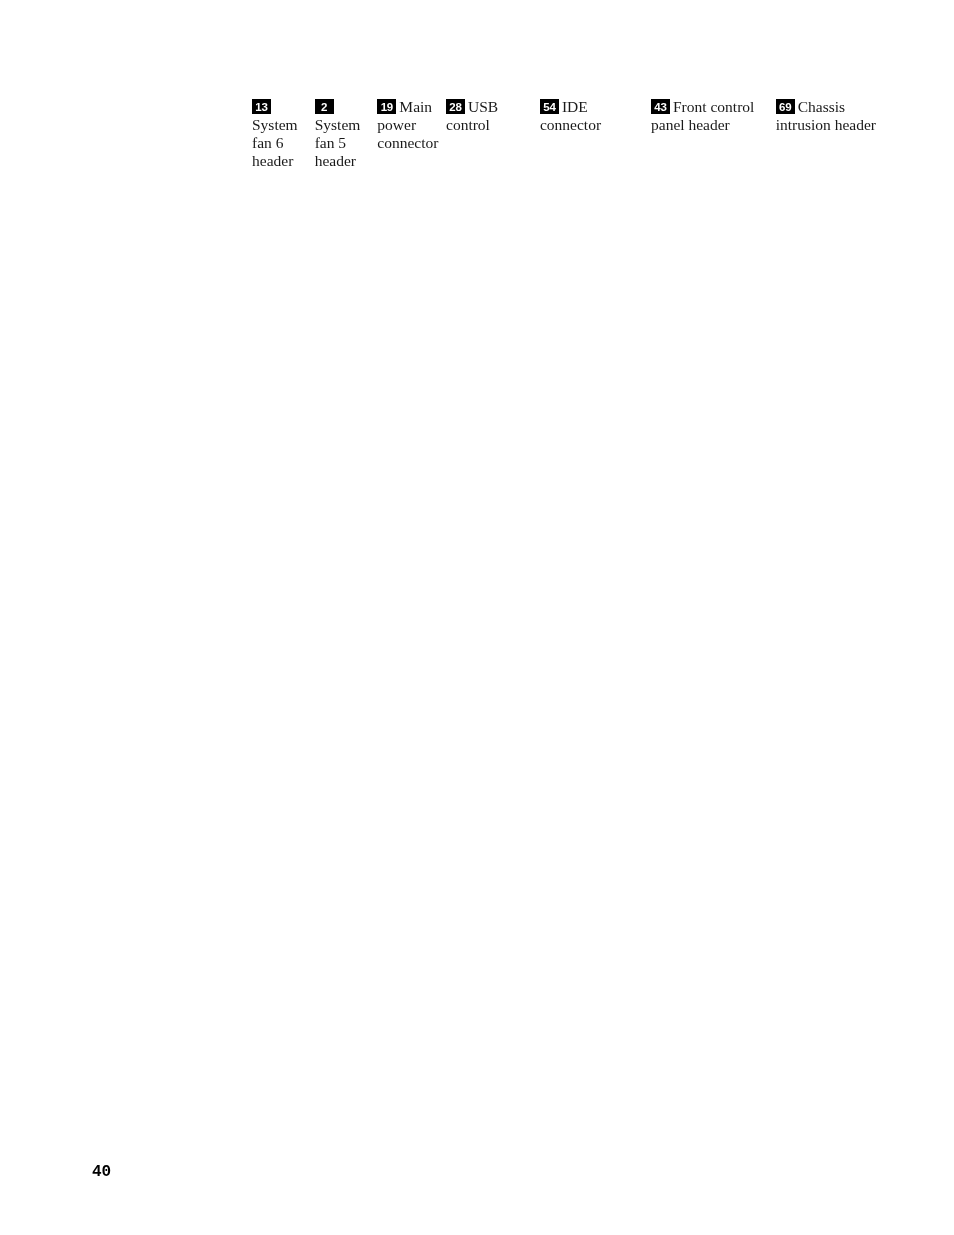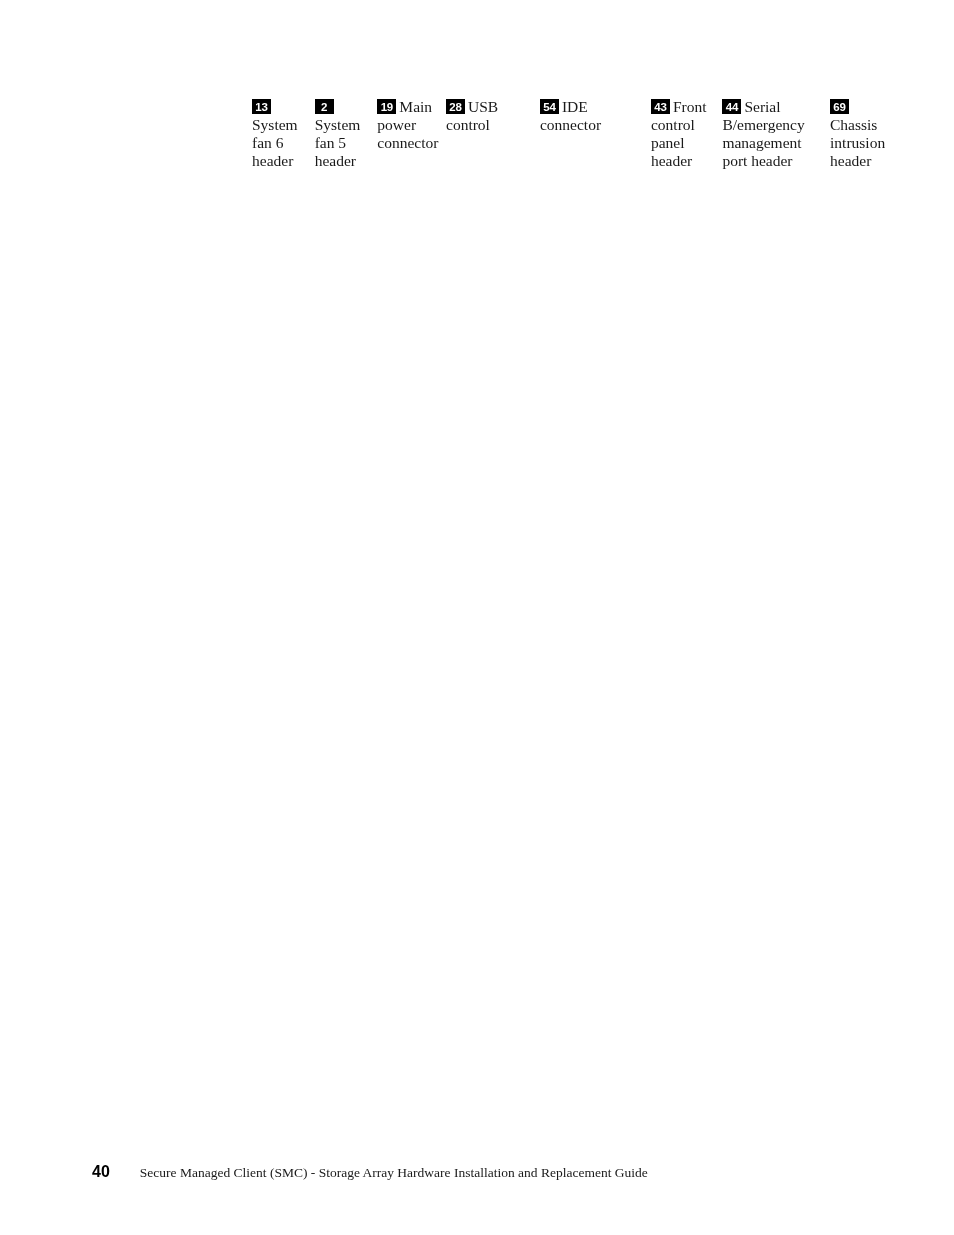--- a/index.html
+++ b/index.html
@@ -81,26 +81,26 @@
   
   .footer {
     position: absolute;
     left: 92px;
     top: 1163px;
     display: flex;
     flex-direction: row;
     align-items: baseline;
   }
   .footer-page-number {
-    font-family: Liberation Sans, sans-serif;
+    font-family: Liberation Mono, monospace;
     font-weight: bold;
     font-size: 16px;
     line-height: 18px;
     color: #000000;
-    margin-right: 30px;
+    margin-right: 10px;
   }
   .footer-title {
     font-family: "Liberation Serif", "DejaVu Serif", serif;
     font-size: 13.5px;
     line-height: 18px;
     color: #1a1a1a;
   }
 </style>
 </head>
 <body>
@@ -127,28 +127,24 @@
       </div>
       <div class="legend-item">
         <span class="num-badge">54</span><span class="legend-text">IDE connector</span>
       </div>
     </div>
 
     <div class="legend-col legend-col-3">
       <div class="legend-item indent">
         <span class="num-badge">43</span><span class="legend-text">Front control panel header</span>
       </div>
-      <div class="legend-item indent">
-        <span class="num-badge">44</span><span class="legend-text">Serial B/emergency management port header</span>
-      </div>
       <div class="legend-item">
         <span class="num-badge">69</span><span class="legend-text">Chassis intrusion header</span>
       </div>
     </div>
 
   </div>
 
   <div class="footer">
     <span class="footer-page-number">40</span>
-    <span class="footer-title">Secure Managed Client (SMC) - Storage Array Hardware Installation and Replacement Guide</span>
   </div>
 
 </div>
 
 </body></html>

